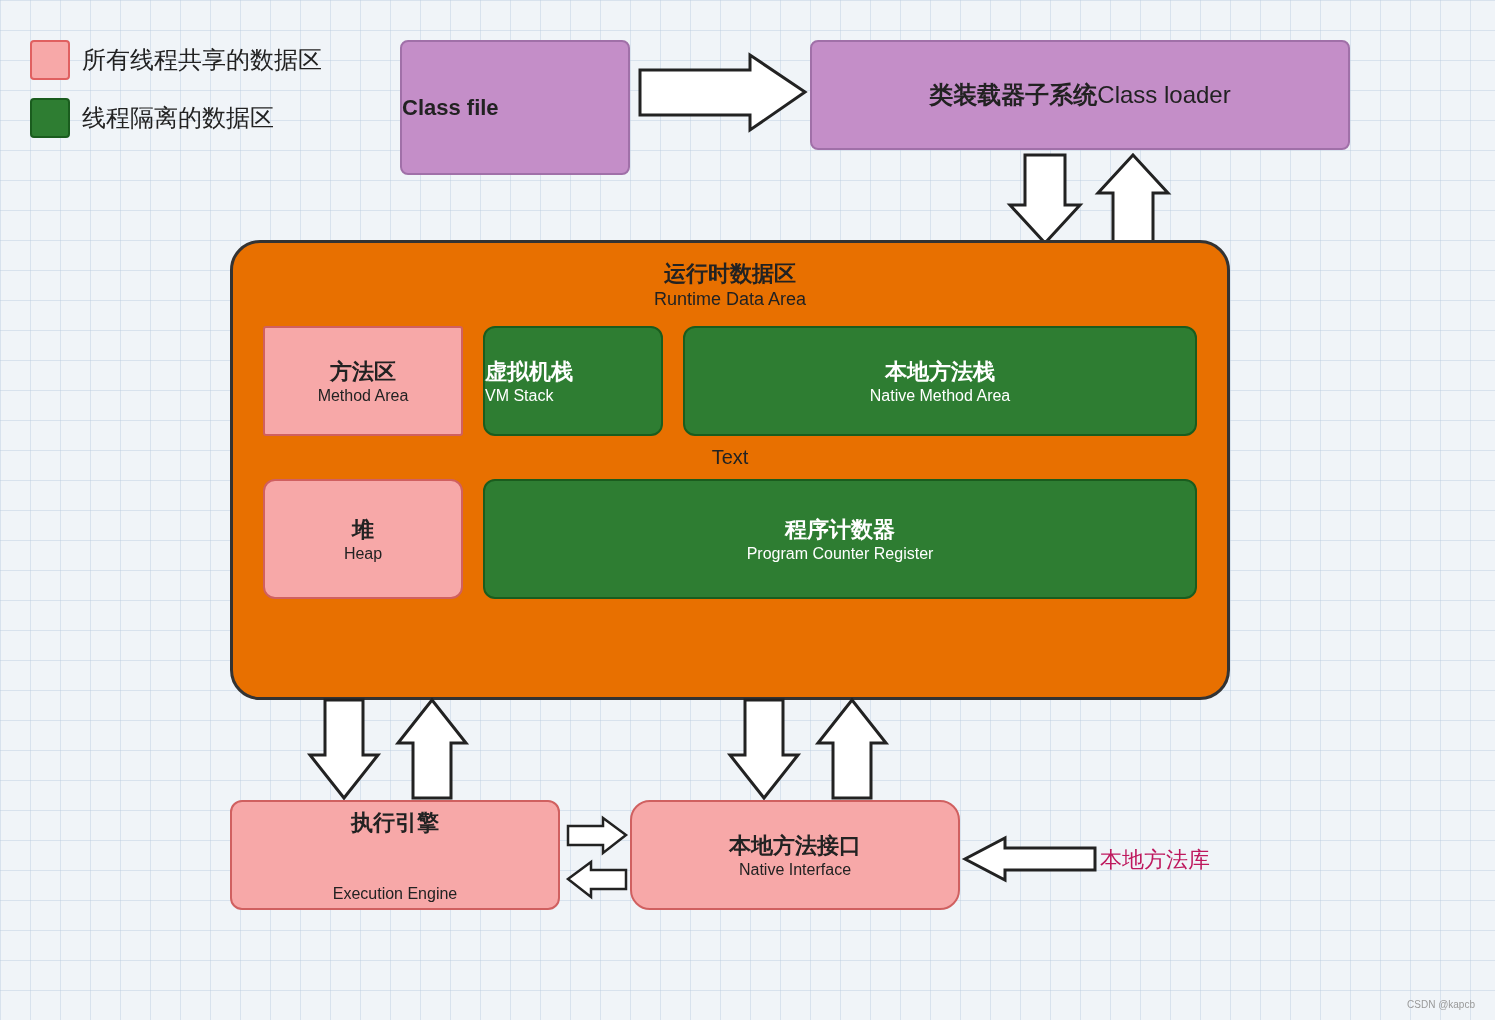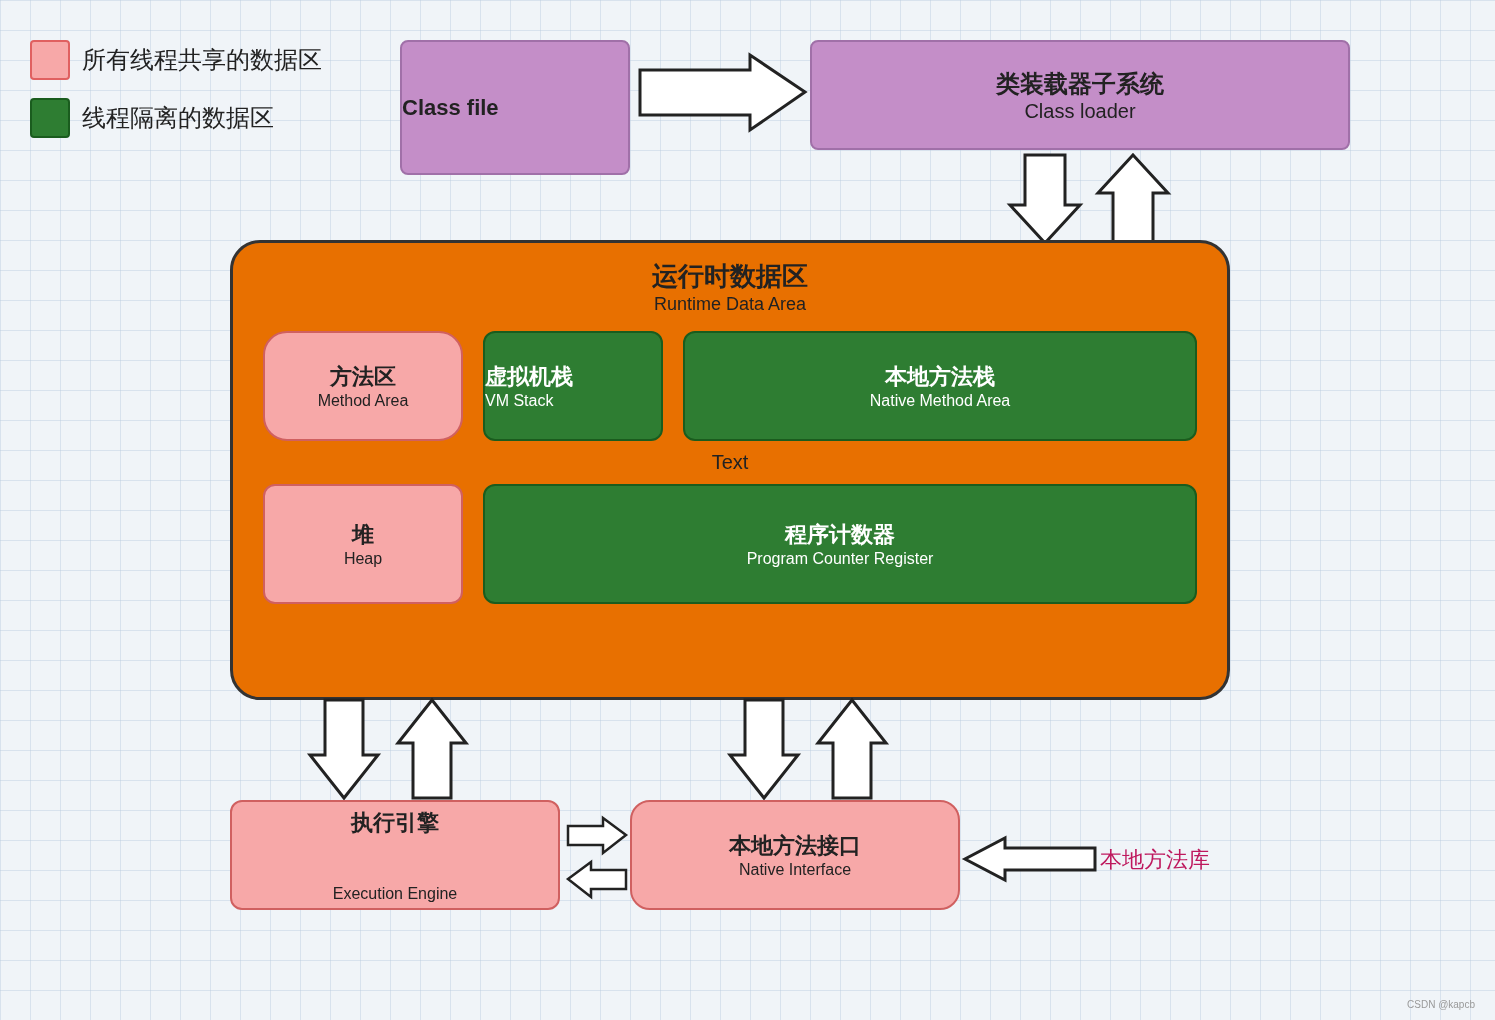--- a/index.html
+++ b/index.html
@@ -78,65 +78,64 @@
     
     .class-loader-box {
       position: absolute;
       top: 40px;
       left: 810px;
       width: 540px;
       height: 110px;
       background: #c48ec8;
       border-radius: 8px;
       display: flex;
-      flex-direction: column;
       align-items: center;
       justify-content: center;
       font-size: 22px;
       color: #222;
       border: 2px solid #a070a8;
     }
     .class-loader-box .zh {
       font-size: 24px;
       font-weight: bold;
     }
     .class-loader-box .en {
-      font-size: 20px;
+      font-size: 24px;
     }
 
     
     .runtime-area {
       position: absolute;
       top: 240px;
       left: 230px;
       width: 1000px;
       height: 460px;
       background: #e87000;
       border-radius: 30px;
       border: 3px solid #333;
     }
     .runtime-title {
       text-align: center;
       margin-top: 16px;
       font-size: 22px;
       color: #222;
     }
-    .runtime-title .zh { font-size: 26px; font-weight: bold; text-align: center; }
+    .runtime-title .zh { font-size: 22px; font-weight: bold; text-align: center; }
     .runtime-title .en { font-size: 18px; }
 
     
     .inner-boxes-row1 {
       display: flex;
       gap: 20px;
       margin: 16px 30px 0 30px;
       align-items: stretch;
     }
     .method-area-box {
       background: #f7a8a8;
-      border-radius: 24px;
+      border-radius: 3px;
       border: 2px solid #d06060;
       width: 200px;
       min-height: 110px;
       display: flex;
       flex-direction: column;
       align-items: center;
       justify-content: center;
       font-size: 20px;
       color: #222;
       flex-shrink: 0;

